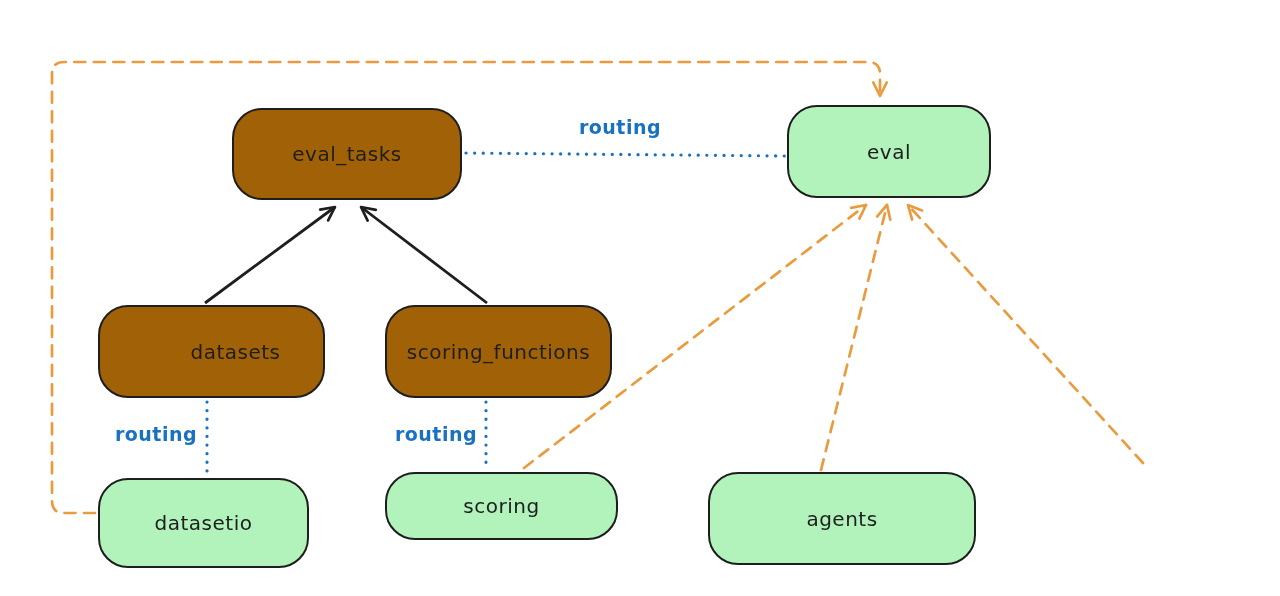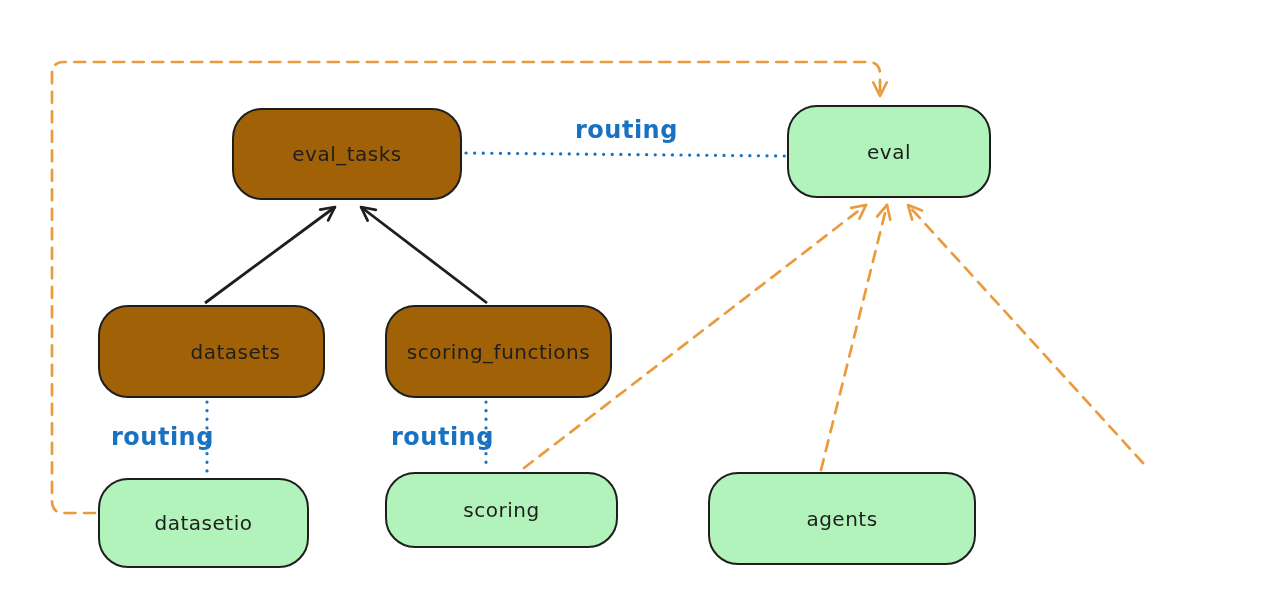--- a/index.html
+++ b/index.html
@@ -26,33 +26,33 @@
     font-size: 20px;
     letter-spacing: 0.5px;
     color: #1e1e1e;
     box-sizing: border-box;
   }
   .node.blue  { background: #a16207; }
   .node.green { background: #b2f2bb; }
   .edge-label {
     position: absolute;
     color: #1971c2;
-    font-size: 24px;
+    font-size: 19px;
     font-weight: bold;
     letter-spacing: 0.5px;
     text-align: center;
     width: 90px;
   }
   
   #n-eval_tasks        { left: 232px; top: 108px; width: 230px; height: 92px; }
   #n-eval              { left: 787px; top: 105px; width: 204px; height: 93px; }
   #n-datasets          { left:  98px; top: 305px; width: 227px; height: 93px; padding-left: 48px; }
   #n-scoring_functions { left: 385px; top: 305px; width: 227px; height: 93px; }
   #n-datasetio         { left:  98px; top: 478px; width: 211px; height: 90px; }
-  #n-scoring           { left: 385px; top: 472px; width: 233px; height: 76px; }
+  #n-scoring           { left: 385px; top: 472px; width: 233px; height: 68px; }
   #n-agents            { left: 708px; top: 472px; width: 268px; height: 93px; }
   #n-inference         { left: 1022px; top: 465px; width: 231px; height: 97px; }
   
   #l-routing-top    { left: 575px; top: 116px; }
   #l-routing-left   { left: 111px; top: 423px; }
   #l-routing-middle { left: 391px; top: 423px; }
 </style>
 </head>
 <body>
 

